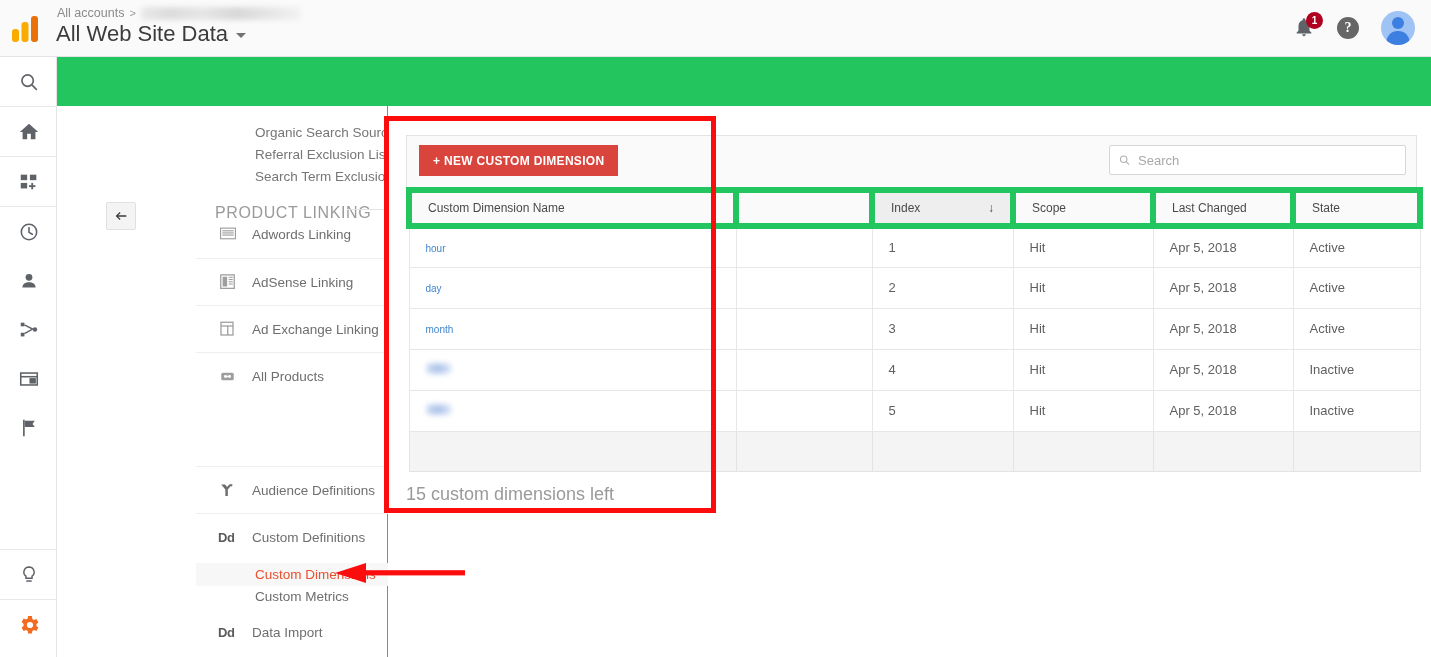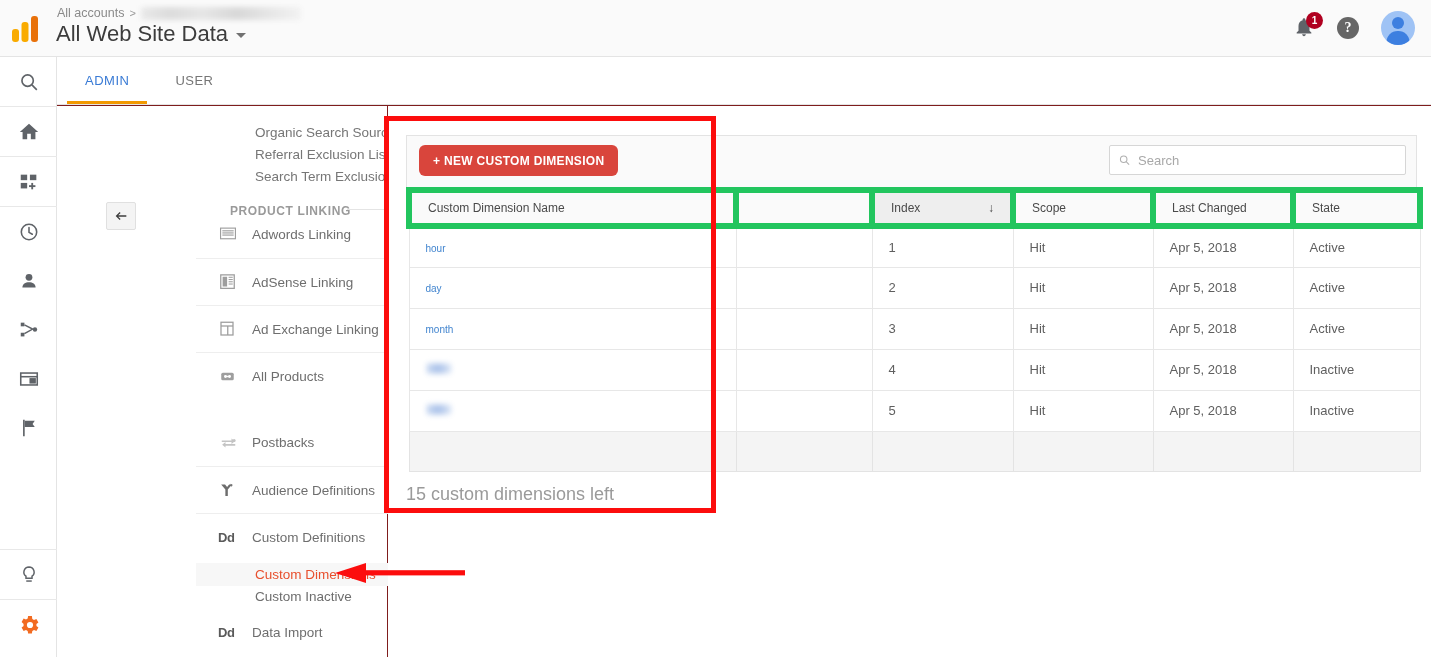--- a/index.html
+++ b/index.html
@@ -1,21 +1,21 @@
 <!DOCTYPE html>
 <html><head>
 <meta charset="utf-8">
 <style>
   * { box-sizing: border-box; margin: 0; padding: 0; }
   html, body {
     width: 1431px; height: 657px;
     font-family: "Liberation Sans", sans-serif;
     background: #fff; overflow: hidden;
   }
-  #app { position: relative; width: 1431px; height: 657px; background: #7f1d1d; }
+  #app { position: relative; width: 1431px; height: 657px; background: #22c55e; }
 
   
   .topbar {
     position: absolute; top: 0; left: 0; width: 1431px; height: 57px;
     background: #fafafa; border-bottom: 1px solid #e4e4e4;
   }
   .ga-logo { position: absolute; left: 12px; top: 16px; width: 30px; height: 28px; }
   .breadcrumb {
     position: absolute; left: 57px; top: 6px;
     font-size: 12.5px; color: #8a8a8a; display: flex; align-items: center; gap: 5px;
@@ -93,21 +93,21 @@
   .nav-railline { position: absolute; left: 79px; top: 106px; width: 1px; height: 551px; background: #e0e0e0; }
   .collapse-btn {
     position: absolute; left: 106px; top: 202px; width: 30px; height: 28px;
     background: #f4f4f4; border: 1px solid #e0e0e0; border-radius: 2px;
     display: flex; align-items: center; justify-content: center; cursor: pointer; z-index: 6;
   }
   .nav-sub {
     position: absolute; left: 198px; font-size: 13.5px; color: #767676; white-space: nowrap;
   }
   .nav-group-label {
-    position: absolute; left: 173px; font-size: 12px; font-weight: 700; color: #9a9a9a;
+    position: absolute; left: 158px; font-size: 16px; font-weight: 400; color: #9a9a9a;
     letter-spacing: .6px;
   }
   .nav-group-rule { position: absolute; left: 290px; height: 1px; background: #e4e4e4; }
   .nav-row {
     position: absolute; left: 139px; width: 248px; height: 47px;
     display: flex; align-items: center; border-top: 1px solid #eee;
   }
   .nav-row .nicon {
     width: 34px; display: flex; align-items: center; justify-content: flex-start; margin-left: 22px;
   }
@@ -123,21 +123,21 @@
 
   
   .content { position: absolute; left: 388px; top: 106px; width: 1043px; height: 551px; background: #fff; }
   .toolbar {
     position: absolute; left: 18px; top: 29px; width: 1011px; height: 52px;
     background: #fafafa; border: 1px solid #e3e3e3; border-bottom: none;
   }
   .new-btn {
     position: absolute; left: 12px; top: 9px; height: 31px; padding: 0 14px;
     background: #d9453c; color: #fff; font-size: 12px; font-weight: 700;
-    letter-spacing: .3px; border: none; border-radius: 6px; cursor: pointer;
+    letter-spacing: .3px; border: none; border-radius: 0; cursor: pointer;
     display: flex; align-items: center; font-family: "Liberation Sans", sans-serif;
   }
   .searchbox {
     position: absolute; right: 10px; top: 9px; width: 297px; height: 30px;
     border: 1px solid #d6d6d6; background: #fff; border-radius: 2px;
     display: flex; align-items: center; padding: 0 8px; gap: 7px;
   }
   .searchbox input {
     border: none; outline: none; font-size: 13px; color: #555; width: 100%;
     font-family: Liberation Sans, sans-serif; background: transparent;
@@ -280,28 +280,20 @@
     </div>
     <div class="rail-sep"></div>
     <div class="rail-item">
       <svg viewBox="0 0 24 24" width="24" height="24">
         <path fill="#f26b21" d="M19.4 13a7.6 7.6 0 0 0 0-2l2-1.6-2-3.4-2.4 1a7.5 7.5 0 0 0-1.7-1L14.9 3h-3.8l-.4 2.6a7.5 7.5 0 0 0-1.7 1l-2.4-1-2 3.4L6.6 11a7.6 7.6 0 0 0 0 2l-2 1.6 2 3.4 2.4-1c.5.4 1.1.8 1.7 1l.4 2.6h3.8l.4-2.6c.6-.2 1.2-.6 1.7-1l2.4 1 2-3.4z"></path>
         <circle cx="13" cy="12" r="3.1" fill="#fff"></circle>
       </svg>
     </div>
   </div>
 
-  <div class="tabs">
-    <div class="tab active">
-      <span>ADMIN</span>
-    </div>
-    <div class="tab">
-      <span>USER</span>
-    </div>
-  </div>
 
   <div class="nav-railline"></div>
 
   <div class="collapse-btn">
     <svg viewBox="0 0 24 24" width="16" height="16">
       <path fill="#3c3c3c" d="M20 11H7.8l3.6-3.6L10 6l-6 6 6 6 1.4-1.4L7.8 13H20z"></path>
     </svg>
   </div>
 
   <div class="navpanel">
@@ -362,51 +354,41 @@
         <svg viewBox="0 0 24 24" width="19" height="15">
           <rect x="2" y="6" width="20" height="12" rx="2.5" fill="#9e9e9e"></rect>
           <circle cx="8.7" cy="12" r="2.3" fill="#fff"></circle>
           <circle cx="15.3" cy="12" r="2.3" fill="#fff"></circle>
           <rect x="8.7" y="10.9" width="6.6" height="2.2" fill="#fff"></rect>
         </svg>
       </span>
       <span class="nlabel">All Products</span>
     </div>
 
-    <div class="nav-row" style="top:313px; border-top:none;">
-      <span class="nicon">
-        <svg viewBox="0 0 24 24" width="21" height="18">
-          <path fill="#c4c4c4" d="M3 8.5h13v-2.6l4.5 3.7-4.5 3.7V10.7H3z"></path>
-          <path fill="#c4c4c4" d="M21 15.5H8v2.6l-4.5-3.7L8 10.7v2.6h13z"></path>
-          <circle cx="19.5" cy="8.8" r="2" fill="#c4c4c4"></circle>
-        </svg>
-      </span>
-      <span class="nlabel">Postbacks</span>
-    </div>
 
     <div class="nav-row" style="top:360px;">
       <span class="nicon">
         <svg viewBox="0 0 24 24" width="19" height="19">
           <path fill="#6d6d6d" d="M4 4.5l5.3 6.3v8.2h3.1v-8.2L17.7 4.5h-3.6l-2.6 3.2L8.9 4.5z"></path>
           <path fill="#6d6d6d" d="M15.5 3.5l3 1.2-1.2 3z"></path>
         </svg>
       </span>
       <span class="nlabel">Audience Definitions</span>
     </div>
 
     <div class="nav-row" style="top:407px;">
       <span class="nicon dd-icon">Dd</span>
       <span class="nlabel">Custom Definitions</span>
     </div>
 
     <div class="sub-link selected" style="top:457px;">
       <span class="slabel">Custom Dimensions</span>
     </div>
     <div class="sub-link" style="top:479px;">
-      <span class="slabel plain">Custom Inactive</span>
+      <span class="slabel plain">Custom Metrics</span>
     </div>
 
     <div class="nav-row" style="top:503px; border-top:none;">
       <span class="nicon dd-icon">Dd</span>
       <span class="nlabel">Data Import</span>
     </div>
   </div>
 
   <div class="content">
 

